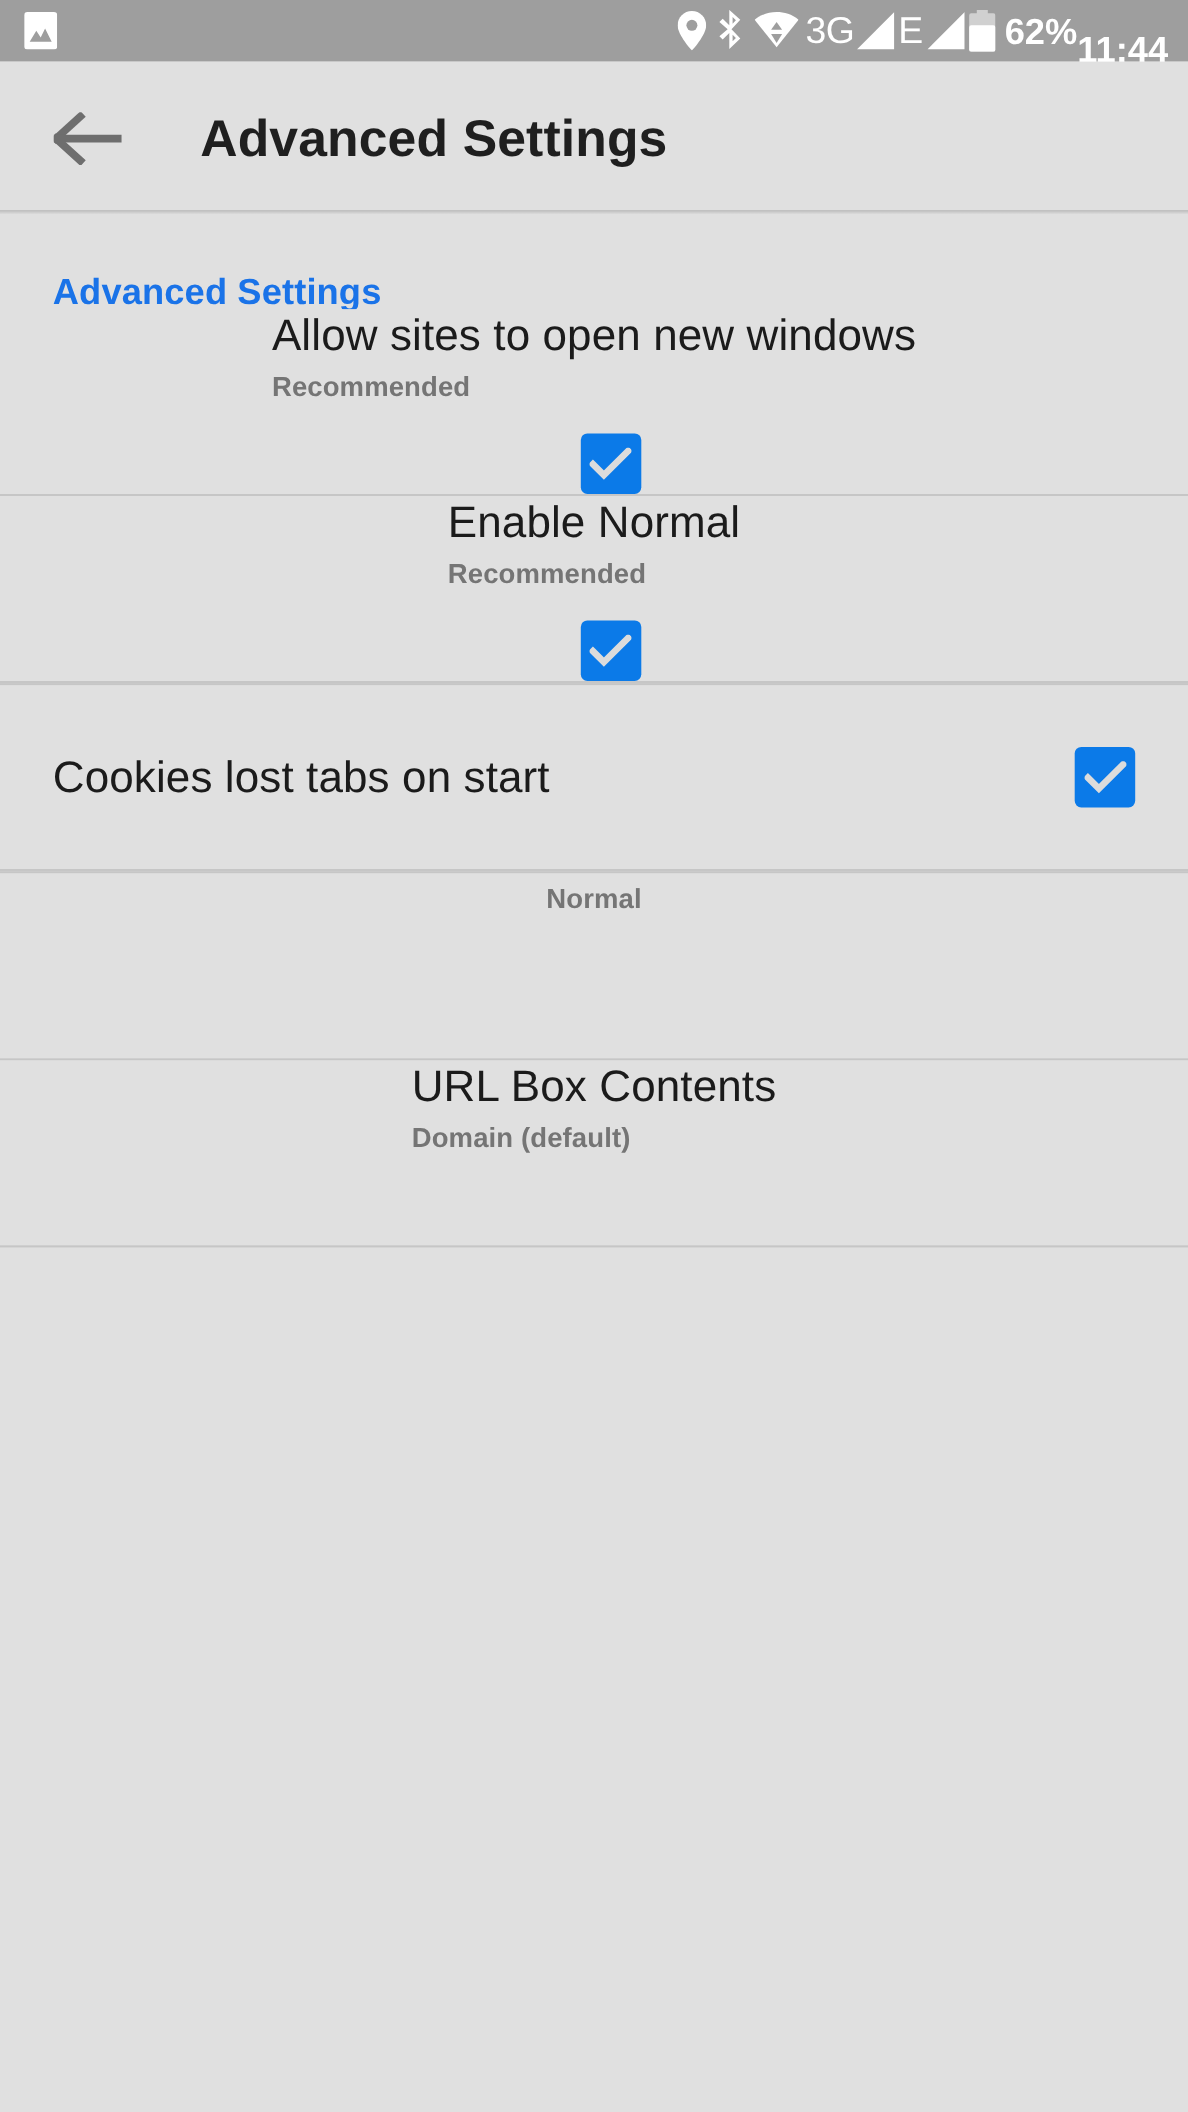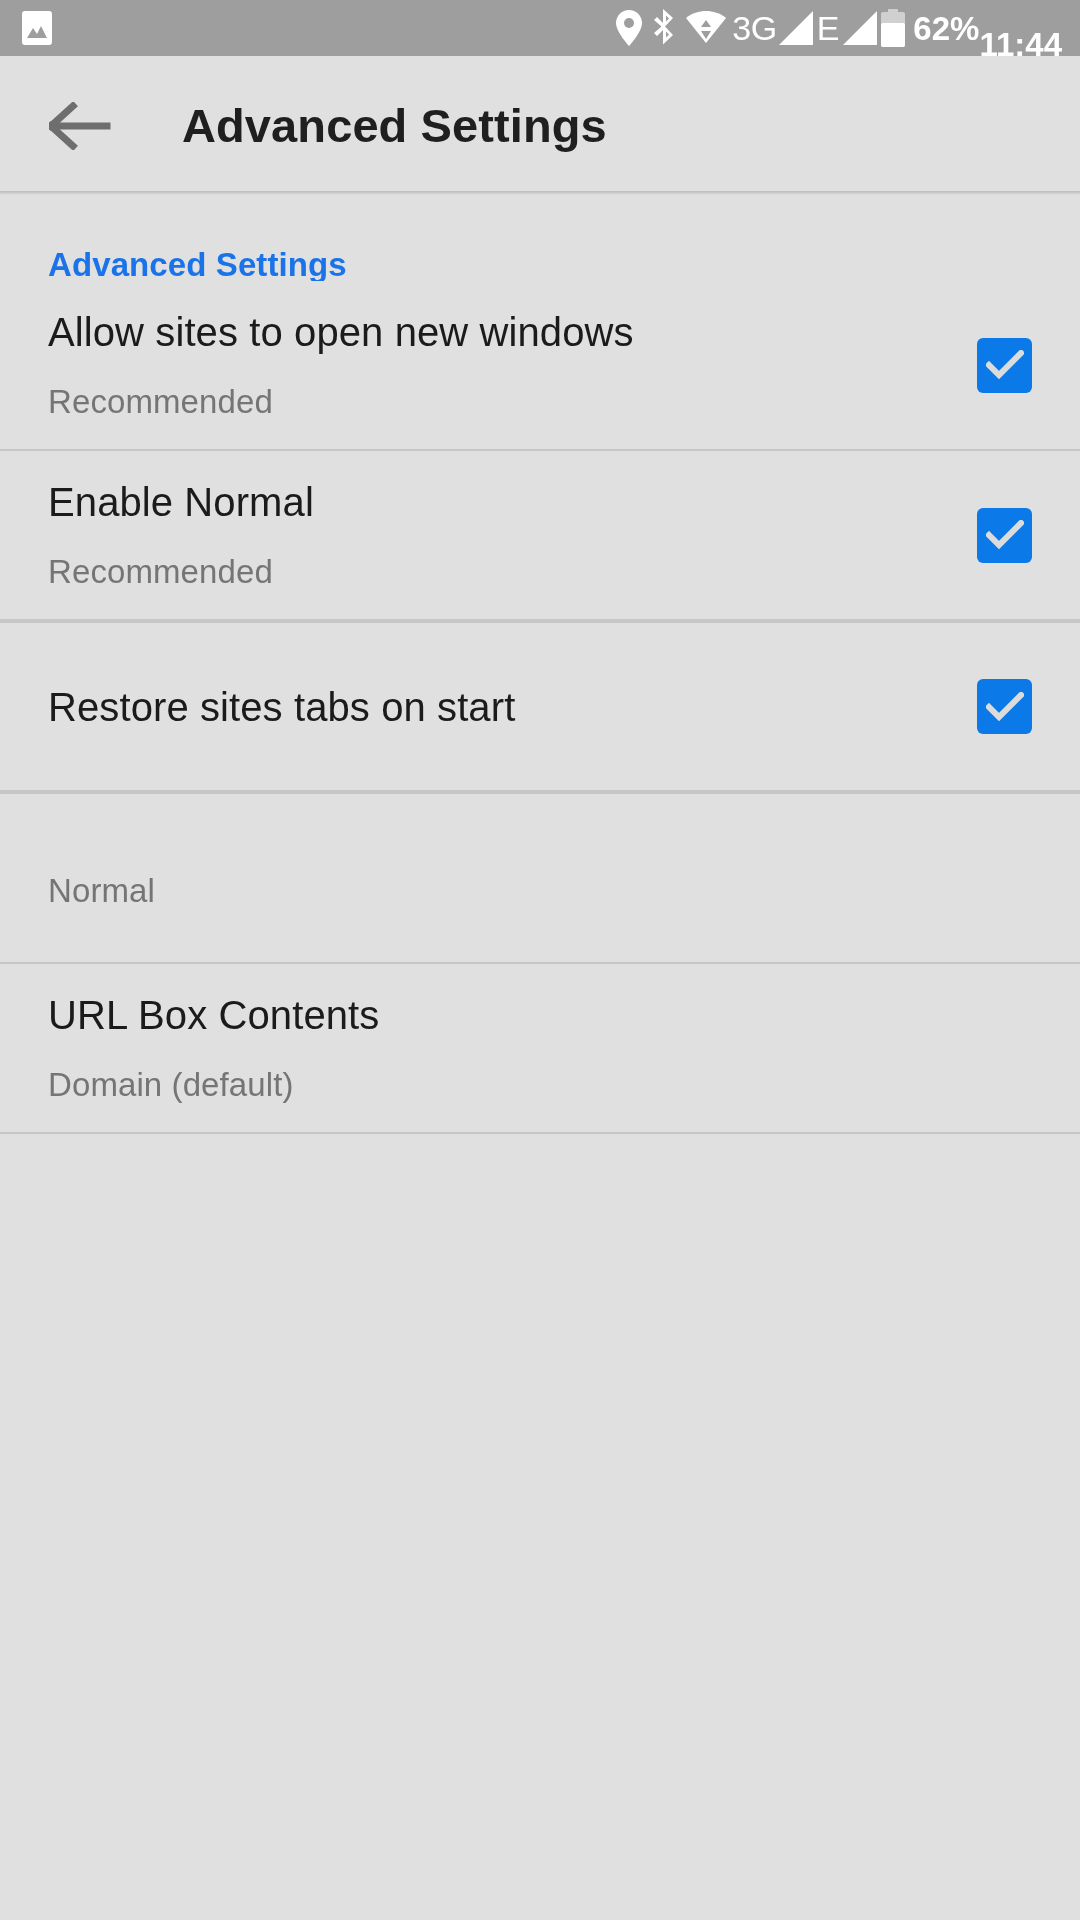--- a/index.html
+++ b/index.html
@@ -80,43 +80,43 @@
     background:#e0e0e0;
     cursor:pointer;
   }
   .row-text{ flex:1 1 auto; min-width:0; }
   .row-title{
     font-size:40px; font-weight:400; color:#1b1b1b;
     line-height:1.2; letter-spacing:0.1px;
     white-space:nowrap;
   }
   .row-sub{
-    font-size:33px; font-weight:400; color:#757575;
-    line-height:1.2; margin-top:26px; letter-spacing:0.1px;
+    font-size:25px; font-weight:700; color:#757575;
+    line-height:1.2; margin-top:8px; letter-spacing:0.1px;
     white-space:nowrap;
   }
   .divider{
     width:100%; height:2px; background:#c6c6c6;
   }
 
   
   .cb{
     flex:0 0 auto;
     width:55px; height:55px;
     border-radius:6px;
     display:flex; align-items:center; justify-content:center;
     margin-left:30px;
     cursor:pointer;
   }
   .cb.on{ background:#0b7ae8; }
   .cb.off{ background:transparent; border:4px solid #5f5f5f; }
   .cb svg{ display:block; }
 
   
-  .row.tall{ min-height:168px; }
+  .row.tall{ min-height:168px;flex-direction:column; }
   .row.short{ min-height:167px; }
 </style>
 </head>
 <body>
 
 <div class="statusbar">
   <div class="sb-left">
     <span class="sb-icon">
       <svg width="30" height="34" viewBox="0 0 30 34">
         <rect x="0" y="0" width="30" height="34" rx="3" fill="#ffffff"></rect>
@@ -216,21 +216,21 @@
         <path d="M3 15 L13 25 L35 3" stroke="#dcdcdc" stroke-width="6" fill="none" stroke-linecap="square" stroke-linejoin="miter"></path>
       </svg>
     </div>
   </div>
   <div class="divider"></div>
 
   <div class="divider"></div>
 
   <div class="row short">
     <div class="row-text">
-      <div class="row-title">Restore sites tabs on start</div>
+      <div class="row-title">Cookies lost tabs on start</div>
     </div>
     <div class="cb on">
       <svg width="38" height="30" viewBox="0 0 38 30">
         <path d="M3 15 L13 25 L35 3" stroke="#dcdcdc" stroke-width="6" fill="none" stroke-linecap="square" stroke-linejoin="miter"></path>
       </svg>
     </div>
   </div>
   <div class="divider"></div>
 
   <div class="divider"></div>

